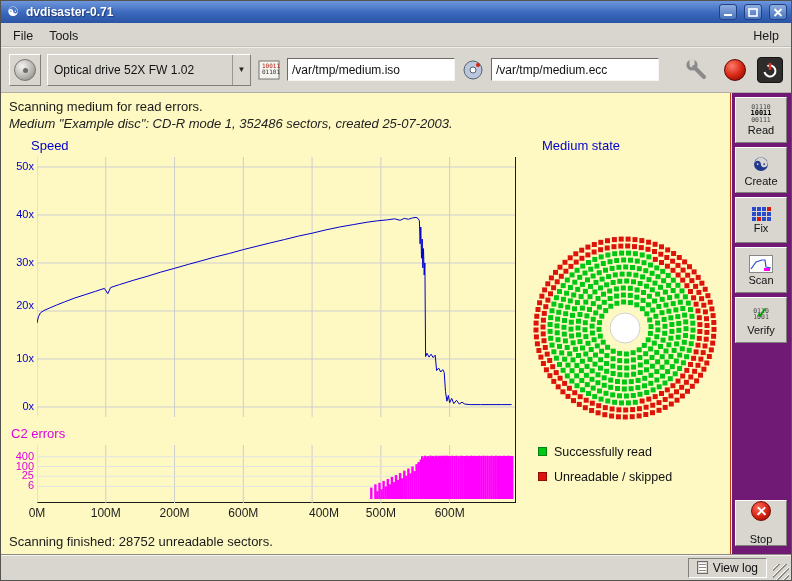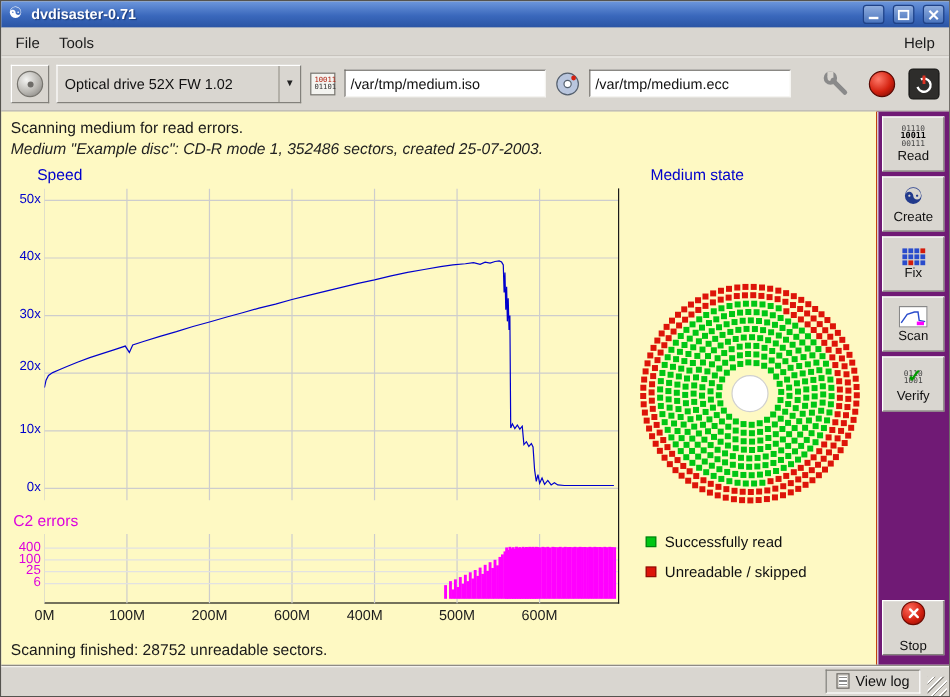--- a/index.html
+++ b/index.html
@@ -317,21 +317,21 @@
             <div class="ytick speed" style="top: 219px;">10x</div>
             <div class="ytick speed" style="top: 267px;">0x</div>
             <div class="ytick c2" style="top: 316.722px;">400</div>
             <div class="ytick c2" style="top: 326.504px;">100</div>
             <div class="ytick c2" style="top: 336.287px;">25</div>
             <div class="ytick c2" style="top: 346.357px;">6</div>
             <div class="xtick" style="left: 16px;">0M</div>
             <div class="xtick" style="left: 84.777px;">100M</div>
             <div class="xtick" style="left: 153.554px;">200M</div>
             <div class="xtick" style="left: 222.331px;">600M</div>
-            <div class="xtick" style="left: 283px;">400M</div>
+            <div class="xtick" style="left: 303px;">400M</div>
             <div class="xtick" style="left: 359.885px;">500M</div>
             <div class="xtick" style="left: 428.662px;">600M</div>
           </div>
 
         <div class="discblock">
           <div class="chart-label state-label">Medium state</div>
           <svg id="disc-svg" width="190" height="190">
               <rect x="93.9" y="118.5" width="5" height="5" fill="#00c614"></rect>
               <rect x="87.1" y="117.9" width="5" height="5" fill="#00c614"></rect>
               <rect x="80.7" y="115.7" width="5" height="5" fill="#00c614"></rect>

